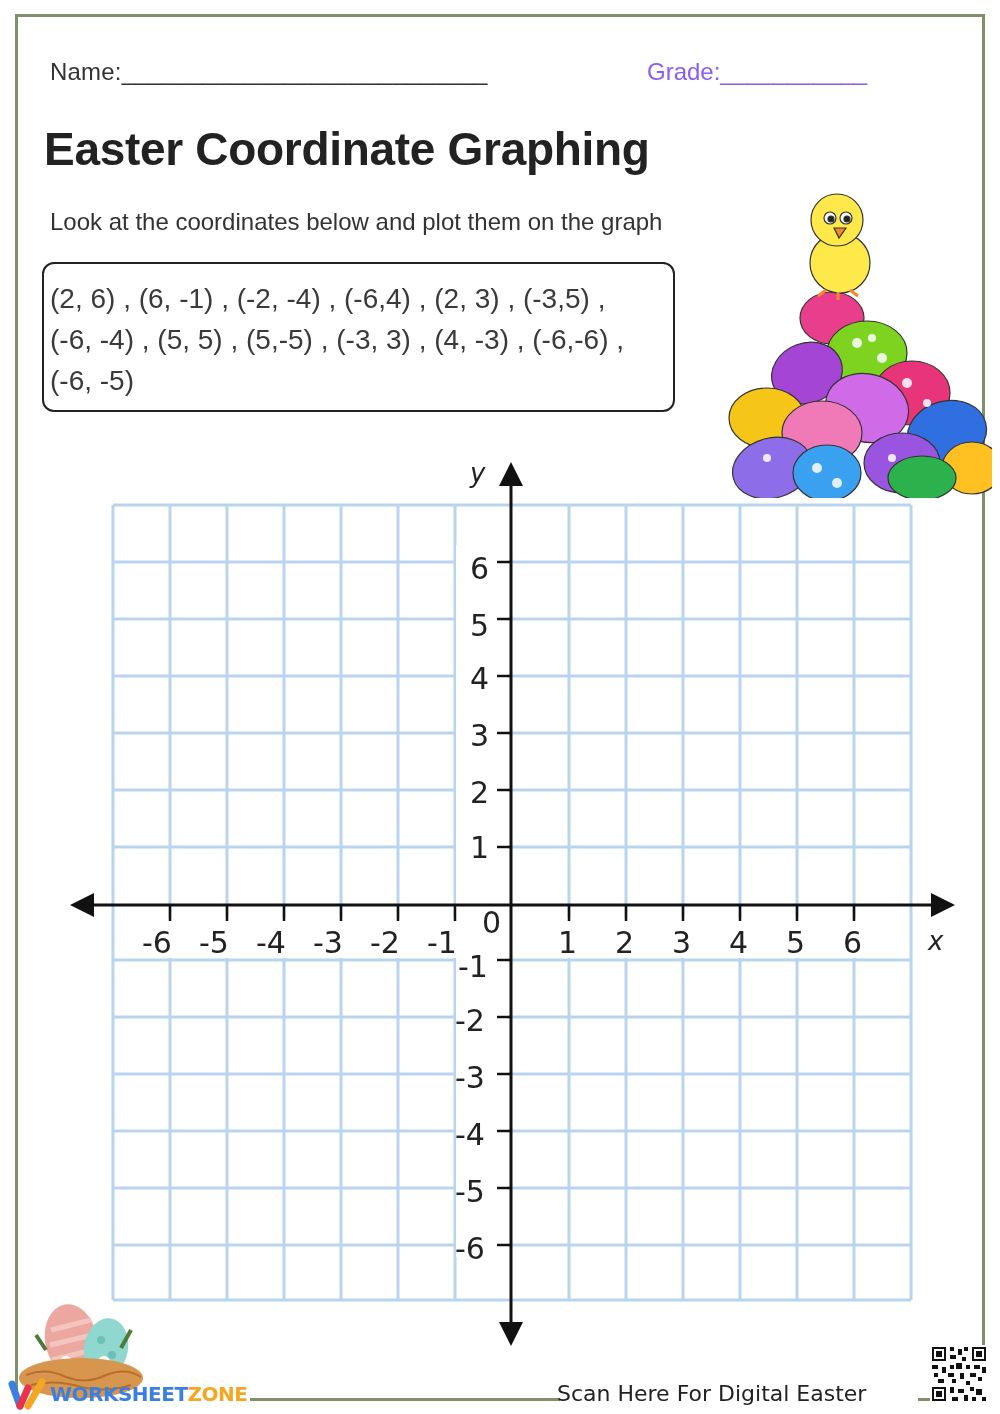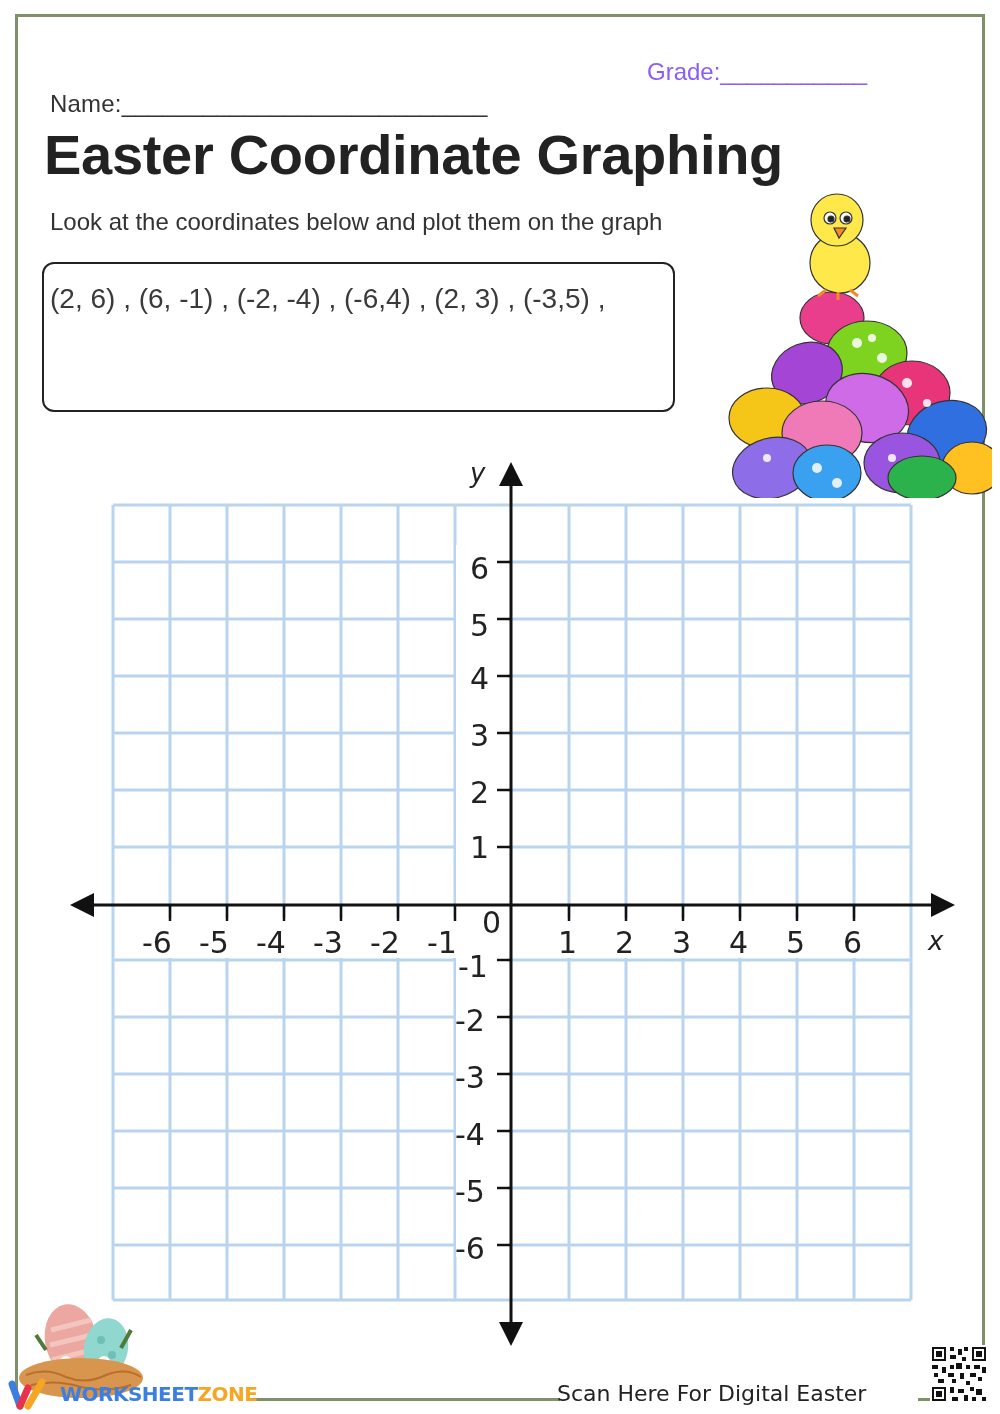--- a/index.html
+++ b/index.html
@@ -6,43 +6,43 @@
   html, body { width: 1000px; height: 1414px; background: #ffffff; overflow: hidden; }
   body { position: relative; font-family: "DejaVu Sans", sans-serif; color: #2b2b2b; }
 
   .page-border {
     position: absolute; left: 15px; top: 14px; width: 970px; height: 1386px;
     border: 3px solid #7f9168; border-bottom: none;
   }
   .bottom-rule-left  { position: absolute; left: 250px; top: 1398px; width: 310px; height: 3px; background: #7f9168; }
   .bottom-rule-right { position: absolute; left: 918px; top: 1398px; width: 12px; height: 3px; background: #7f9168; }
 
-  .name-line { position: absolute; left: 50px; top: 58px; font-size: 24px; font-family: "Liberation Sans", sans-serif; color: #333; letter-spacing: 0.2px; margin-top: 32px; }
+  .name-line { position: absolute; left: 50px; top: 58px; font-size: 24px; font-family: "Liberation Sans", sans-serif; color: #333; letter-spacing: 0.2px; }
   .grade-line { position: absolute; left: 647px; top: 58px; font-size: 24px; font-family: "Liberation Sans", sans-serif; color: #8b5cf6; }
 
-  .title { position: absolute; left: 44px; top: 122px; font-size: 56px; font-family: "Liberation Sans", sans-serif; color: #222; letter-spacing: -0.3px; }
+  .title { position: absolute; left: 44px; top: 122px; font-size: 46px; font-family: "Liberation Sans", sans-serif; color: #222; letter-spacing: -0.3px; }
   .instructions { position: absolute; left: 50px; top: 208px; font-size: 24px; font-family: "Liberation Sans", sans-serif; color: #333; }
 
   .coords-box {
     position: absolute; left: 42px; top: 262px; width: 633px; height: 150px;
     border: 2px solid #222; border-radius: 12px; padding: 14px 0 0 6px;
     font-size: 28px; line-height: 41px; font-family: "Liberation Sans", sans-serif; color: #3a3a3a;
   }
   .coords-box .row { white-space: nowrap; }
 
   .illustration { position: absolute; left: 722px; top: 178px; width: 270px; height: 320px; }
 
   .graph { position: absolute; left: 0; top: 0; width: 1000px; height: 1414px; pointer-events: none; }
   .graph svg { position: absolute; left: 0; top: 0; }
 
   .tick-label { position: absolute; font-size: 30px; font-family: "DejaVu Sans", sans-serif; color: #222; line-height: 1; }
   .axis-name { position: absolute; font-size: 26px; font-style: italic; font-family: "DejaVu Sans", sans-serif; color: #222; }
 
   .footer-nest { position: absolute; left: 6px; top: 1300px; width: 160px; height: 100px; }
-  .logo { position: absolute; left: 8px; top: 1378px; display: flex; align-items: center; gap: 10px; }
+  .logo { position: absolute; left: 8px; top: 1378px; display: flex; align-items: center; gap: 0; }
   .logo-text { font-family: "DejaVu Sans", sans-serif; font-weight: bold; font-size: 20px; letter-spacing: -0.5px; }
   .logo-text .a { color: #3b7fe0; }
   .logo-text .b { color: #f5a623; }
 
   .scan-text { position: absolute; left: 557px; top: 1381px; font-size: 22px; font-family: "DejaVu Sans", sans-serif; color: #222; }
   .qr { position: absolute; left: 930px; top: 1345px; width: 58px; height: 58px; background: #fff; }
 </style>
 </head>
 <body>
 
@@ -51,20 +51,22 @@
 <div class="bottom-rule-right"></div>
 
 <div class="name-line">Name:___________________________</div>
 <div class="grade-line">Grade:___________</div>
 
 <h1 class="title">Easter Coordinate Graphing</h1>
 <div class="instructions">Look at the coordinates below and plot them on the graph</div>
 
 <div class="coords-box">
   <div class="row">(2, 6) , (6, -1) , (-2, -4) , (-6,4) , (2, 3) , (-3,5) ,</div>
+  <div class="row">(-6, -4) , (5, 5) , (5,-5) , (-3, 3) , (4, -3) , (-6,-6) ,</div>
+  <div class="row">(-6, -5)</div>
 </div>
 
 <div class="illustration">
   <svg width="270" height="320" viewBox="0 0 270 320">
 
     <g stroke="#333" stroke-width="1.2">
       <ellipse cx="110" cy="140" rx="32" ry="26" fill="#e83e8c"></ellipse>
       <ellipse cx="145" cy="175" rx="40" ry="32" fill="#7ed321"></ellipse>
       <ellipse cx="85" cy="195" rx="36" ry="30" fill="#a445d6" transform="rotate(-20 85 195)"></ellipse>
       <ellipse cx="190" cy="215" rx="38" ry="32" fill="#e8357a"></ellipse>

